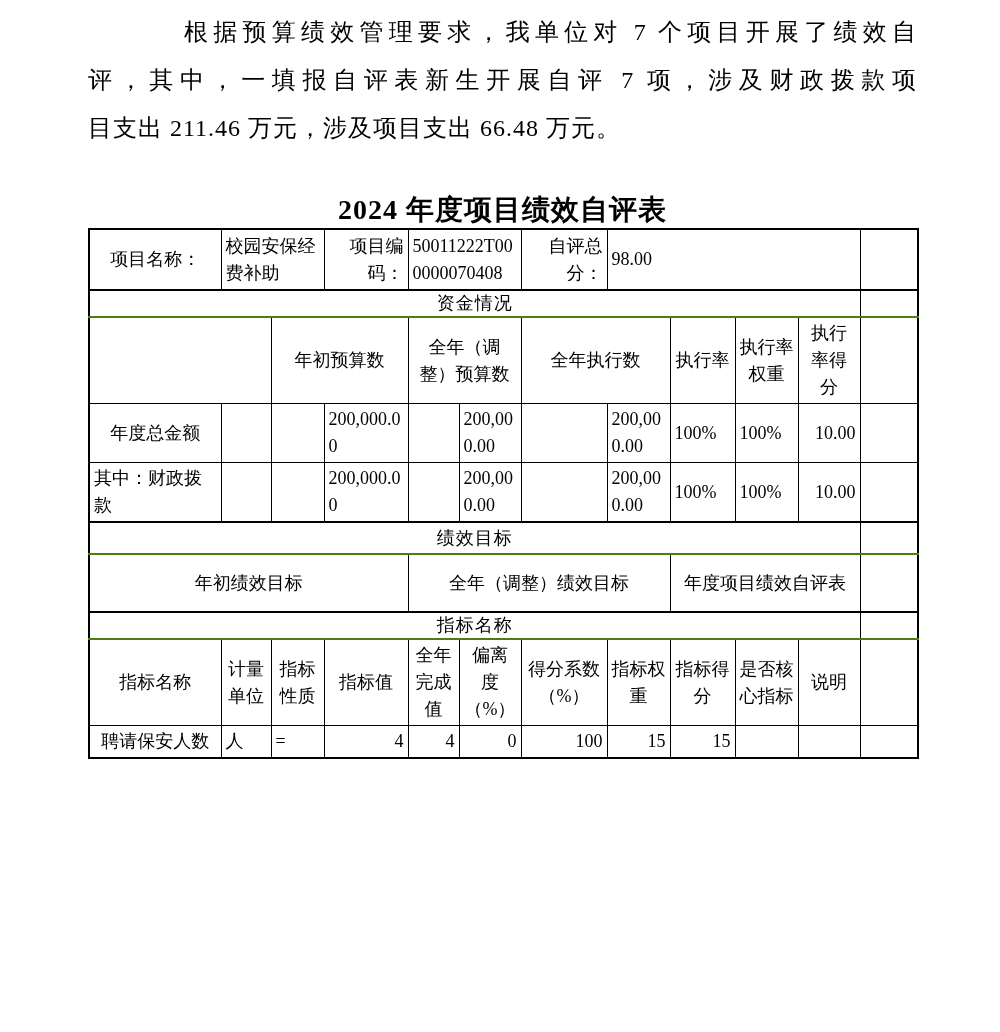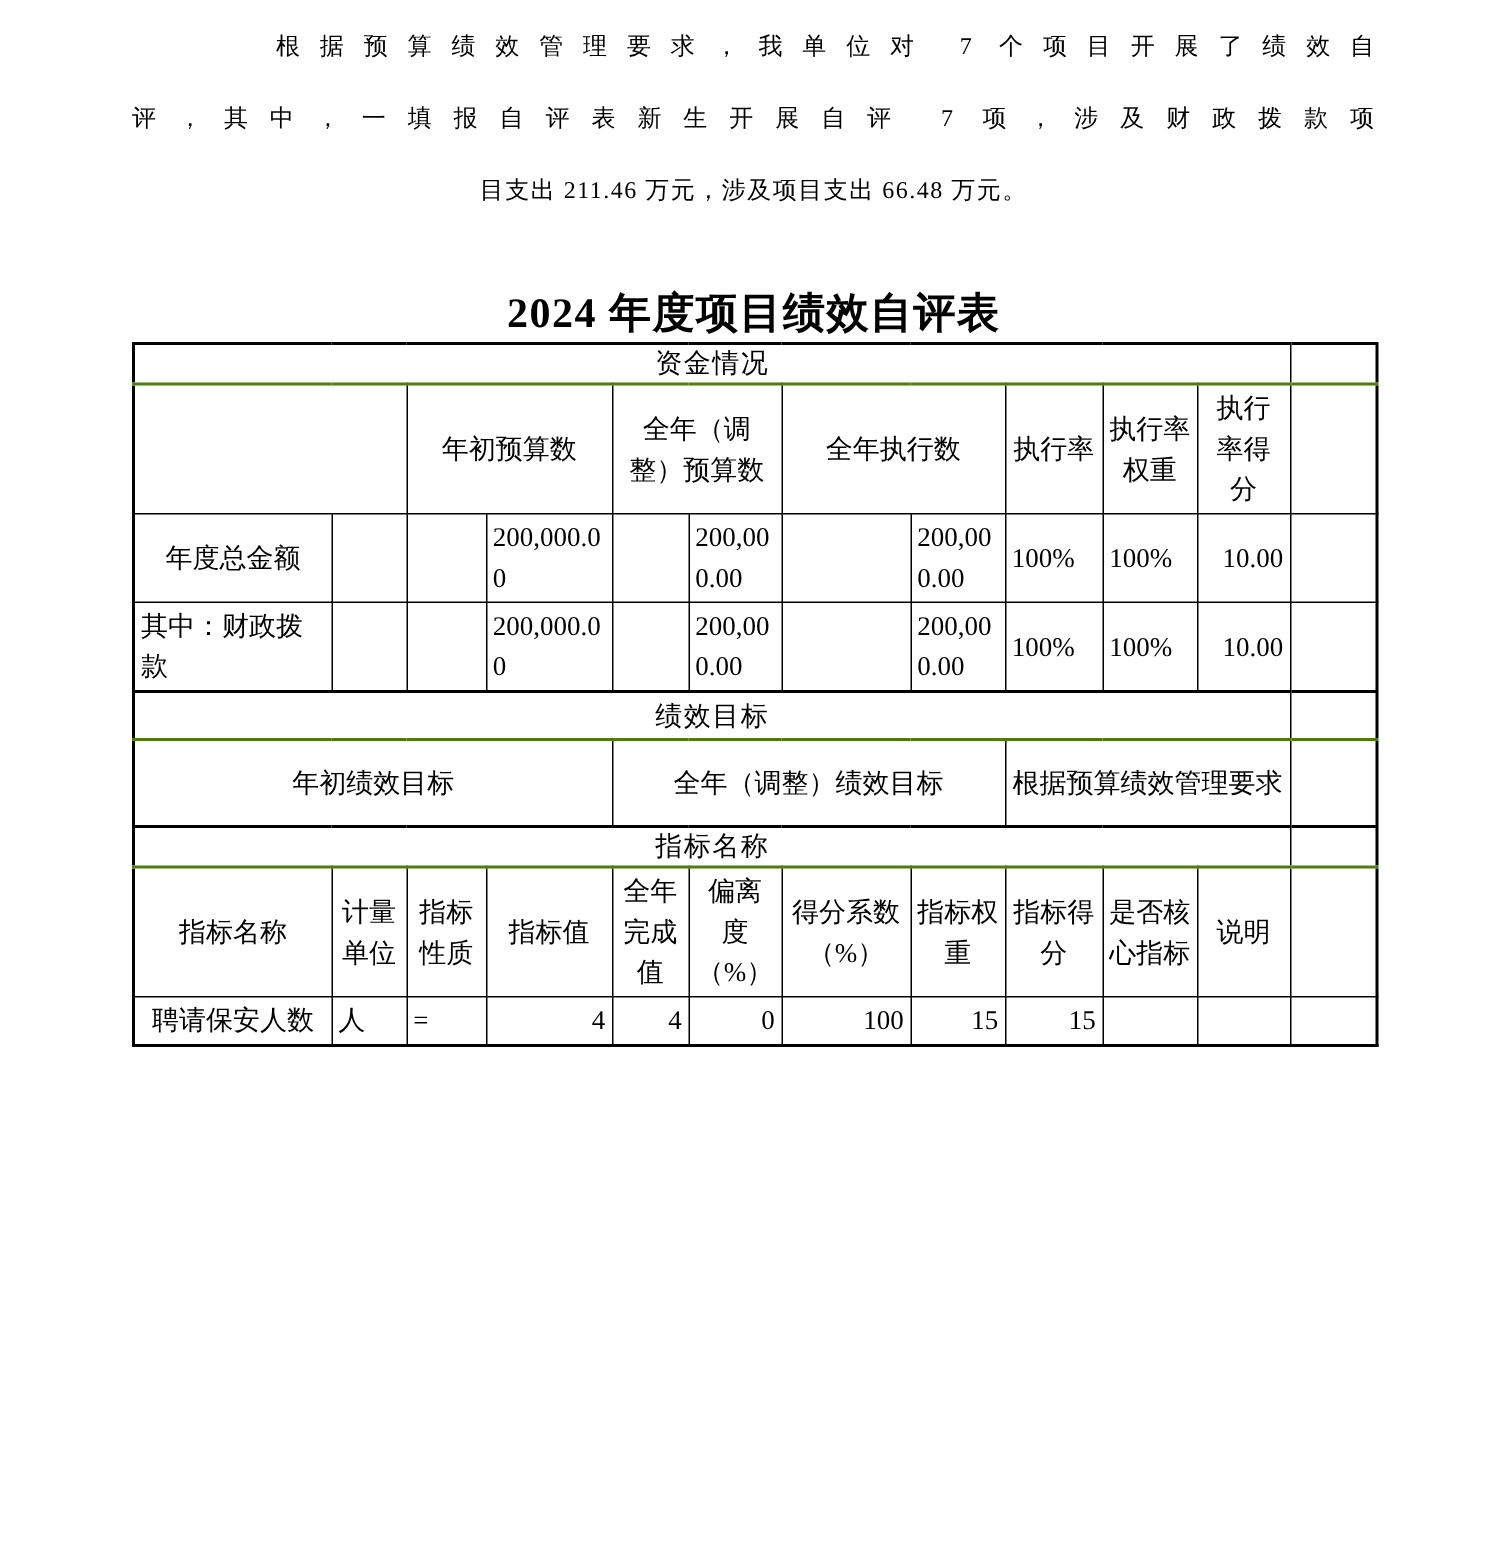--- a/index.html
+++ b/index.html
@@ -14,25 +14,25 @@
     height: 1032px;
     overflow: hidden;
   }
   .page {
     width: 829px;
     margin: 0;
     padding: 8px 83px 0 88px;
   }
   
   .intro {
-    font-size: 16px;
+    font-size: 24px;
     line-height: 48px;
     letter-spacing: 1px;
   }
-  .intro-line { width: 829px; text-align: center; }
+  .intro-line { width: 829px; }
   .intro-line.justify {
     text-align: justify;
     text-align-last: justify;
   }
   .intro-line.first { text-indent: 96px; }
   
   .doc-title {
     margin-top: 40px;
     text-align: center;
     font-size: 28px;
@@ -99,20 +99,29 @@
         <col style="width:62px">
         <col style="width:86px">
         <col style="width:63px">
       <col style="width:65px">
         <col style="width:63px">
         <col style="width:62px">
         <col style="width:58px">
     </colgroup>
 
     <tbody>
+        <tr class="r1">
+      <td class="c">项目名称：</td>
+      <td class="l" colspan="2">校园安保经费补助</td>
+      <td class="rt pad8">项目编码：</td>
+      <td class="l num-wrap" colspan="2">50011222T000000070408</td>
+      <td class="rt pad8">自评总分：</td>
+      <td class="l" colspan="4">98.00</td>
+      <td></td>
+    </tr>
 
 
     <tr class="sec">
       <td class="c section-title" colspan="11">资金情况</td>
       <td></td>
     </tr>
 
     <tr class="r4">
       <td colspan="2"></td>
       <td class="c" colspan="2">年初预算数</td>
@@ -155,21 +164,21 @@
     </tr>
 
     <tr class="sec r7s">
       <td class="c section-title" colspan="11">绩效目标</td>
       <td></td>
     </tr>
 
     <tr class="r8">
       <td class="c" colspan="4">年初绩效目标</td>
       <td class="c" colspan="4">全年（调整）绩效目标</td>
-      <td class="c" colspan="3">根据预算绩效管理要求</td>
+      <td class="c" colspan="3">年度项目绩效自评表</td>
       <td></td>
     </tr>
 
 
     <tr class="sec">
       <td class="c section-title" colspan="11">指标名称</td>
       <td></td>
     </tr>
 
     <tr class="r11">

